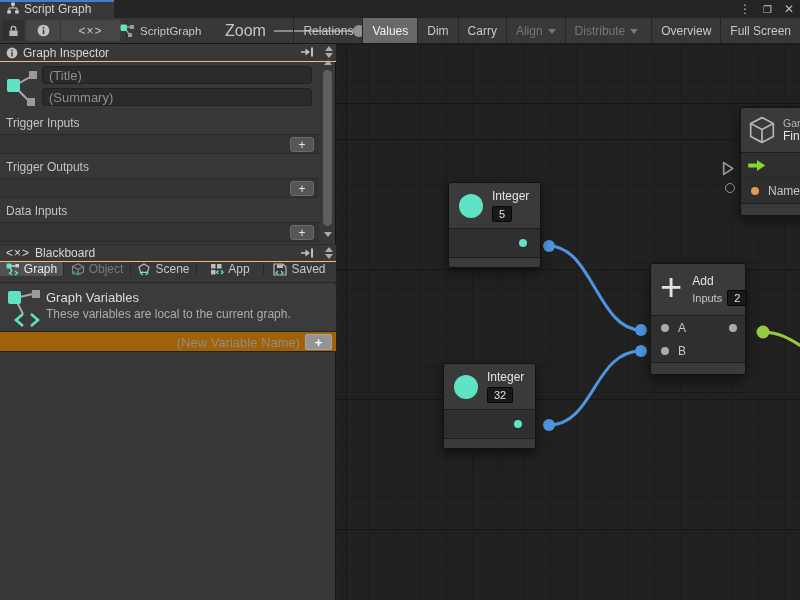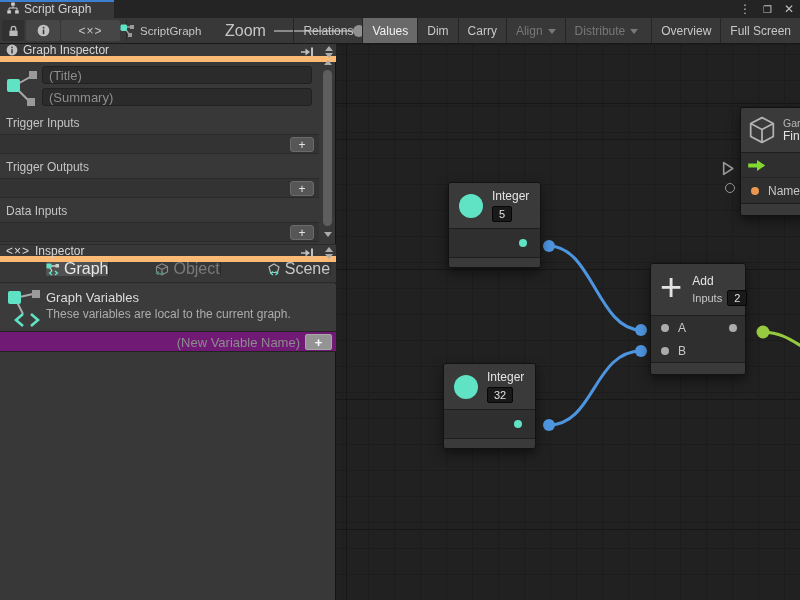--- a/index.html
+++ b/index.html
@@ -38,21 +38,21 @@
   .tbtn2.active { background:#696969; color:#F2F2F2; }
   .tbtn2.disabled { color:#777; }
   .caret { width:0; height:0; border-left:4px solid transparent; border-right:4px solid transparent;
            border-top:5px solid #787878; margin-top:2px; }
   .gap8 { width:4px; }
 
   
   .left-panel { position:absolute; left:0; top:44px; width:336px; height:556px; background:#383838;
                 border-right:1px solid #141414; color:#C8C8C8; font-size:12px; }
   .panel-header { position:absolute; left:0; width:336px; height:18px; background:#383838;
-                  border-bottom:6px solid #fdba74; display:flex; align-items:center; gap:5px;
+                  border-bottom:1px solid #fdba74; display:flex; align-items:center; gap:5px;
                   padding-left:6px; color:#D6D6D6; }
   .dock-btn { position:absolute; right:22px; top:2px; }
   .mini-scroll-arrows { position:absolute; right:3px; top:2px; display:flex; flex-direction:column; gap:2px; }
   .tri-up { width:0; height:0; border-left:4px solid transparent; border-right:4px solid transparent;
             border-bottom:5px solid #ABABAB; }
   .tri-down { width:0; height:0; border-left:4px solid transparent; border-right:4px solid transparent;
               border-top:5px solid #ABABAB; }
   .field { position:absolute; left:42px; width:270px; height:18px; background:#2B2B2B;
            border:1px solid #212121; border-radius:3px; color:#E0E0E0; font-size:13px;
            font-family:"Liberation Sans",sans-serif; padding:0 6px; outline:none; }
@@ -61,27 +61,27 @@
   .sec-row { position:absolute; left:0; width:319px; height:20px; background:#333333;
              border-top:1px solid #2A2A2A; border-bottom:1px solid #2A2A2A; }
   .plus-btn { position:absolute; right:5px; top:2px; width:24px; height:15px; background:#565656;
               border:1px solid #6B6B6B; border-radius:3px; color:#E4E4E4; font-size:12px;
               display:flex; align-items:center; justify-content:center; line-height:1; }
   .vscroll { position:absolute; left:320px; top:20px; width:15px; height:179px; }
   .vthumb { position:absolute; left:3px; top:4px; width:9px; height:156px; background:#5E5E5E; border-radius:5px; }
   .bb-tabs { position:absolute; left:0; top:218px; width:336px; height:21px; display:flex;
              border-bottom:1px solid #2A2A2A; background:#383838; }
   .bbtab { height:14px; display:flex; align-items:center; justify-content:center; gap:4px;
-           border-right:1px solid #2A2A2A; font-size:16px; color:#C8C8C8;margin-left:46px; }
+           border-right:1px solid #2A2A2A; font-size:12px; color:#C8C8C8; }
   .bbtab.active { background:#515151; color:#E8E8E8; }
   .bbtab.disabled { color:#7A7A7A; }
   .info-box { position:absolute; left:0; top:240px; width:336px; height:47px; background:#3B3B3B; }
   .info-title { position:absolute; left:46px; top:6px; font-size:13px; color:#DCDCDC; }
   .info-desc { position:absolute; left:46px; top:23px; font-size:12px; color:#ACACAC; }
-  .newvar-row { position:absolute; left:0; top:287px; width:336px; height:21px; background:#701a75;
+  .newvar-row { position:absolute; left:0; top:287px; width:336px; height:21px; background:#a16207;
                 border-top:1px solid #222; border-bottom:1px solid #222; }
   .newvar-input { position:absolute; left:4px; top:1px; width:296px; height:18px; background:transparent;
                   border:none; outline:none; text-align:right; font-size:13px; color:#E0E0E0;
                   font-family:"Liberation Sans",sans-serif; }
   .newvar-input::placeholder { color:#8C8C8C; }
   .newvar-plus { position:absolute; right:4px; top:2px; width:27px; height:16px; background:#949494;
                  border:1px solid #A8A8A8; border-radius:2px; color:#FFF; font-size:13px;
                  font-weight:bold; display:flex; align-items:center; justify-content:center; line-height:1; }
 
   
@@ -228,21 +228,21 @@
   </div>
 
   <div class="vscroll">
     <div class="tri-up" style="position:absolute; left:4px; top:-4px;"></div>
     <div class="vthumb" style="top:6px;"></div>
     <div class="tri-down" style="position:absolute; left:4px; top:168px;"></div>
   </div>
 
   <div class="panel-header" style="top:200px; border-top:1px solid #2A2A2A;">
     <span style="letter-spacing:1px;">&lt;×&gt;</span>
-    <span>Inspector</span>
+    <span>Blackboard</span>
     <svg class="dock-btn" width="14" height="12" viewBox="0 0 14 12">
       <path d="M1 6 h5" stroke="#C0C0C0" stroke-width="1.5"></path>
       <path d="M5.5 2.5 L10 6 L5.5 9.5 Z" fill="#C0C0C0"></path>
       <rect x="11" y="1.5" width="2" height="9" fill="#C0C0C0"></rect>
     </svg>
     <div class="mini-scroll-arrows">
       <div class="tri-up"></div>
       <div class="tri-down"></div>
     </div>
   </div>

